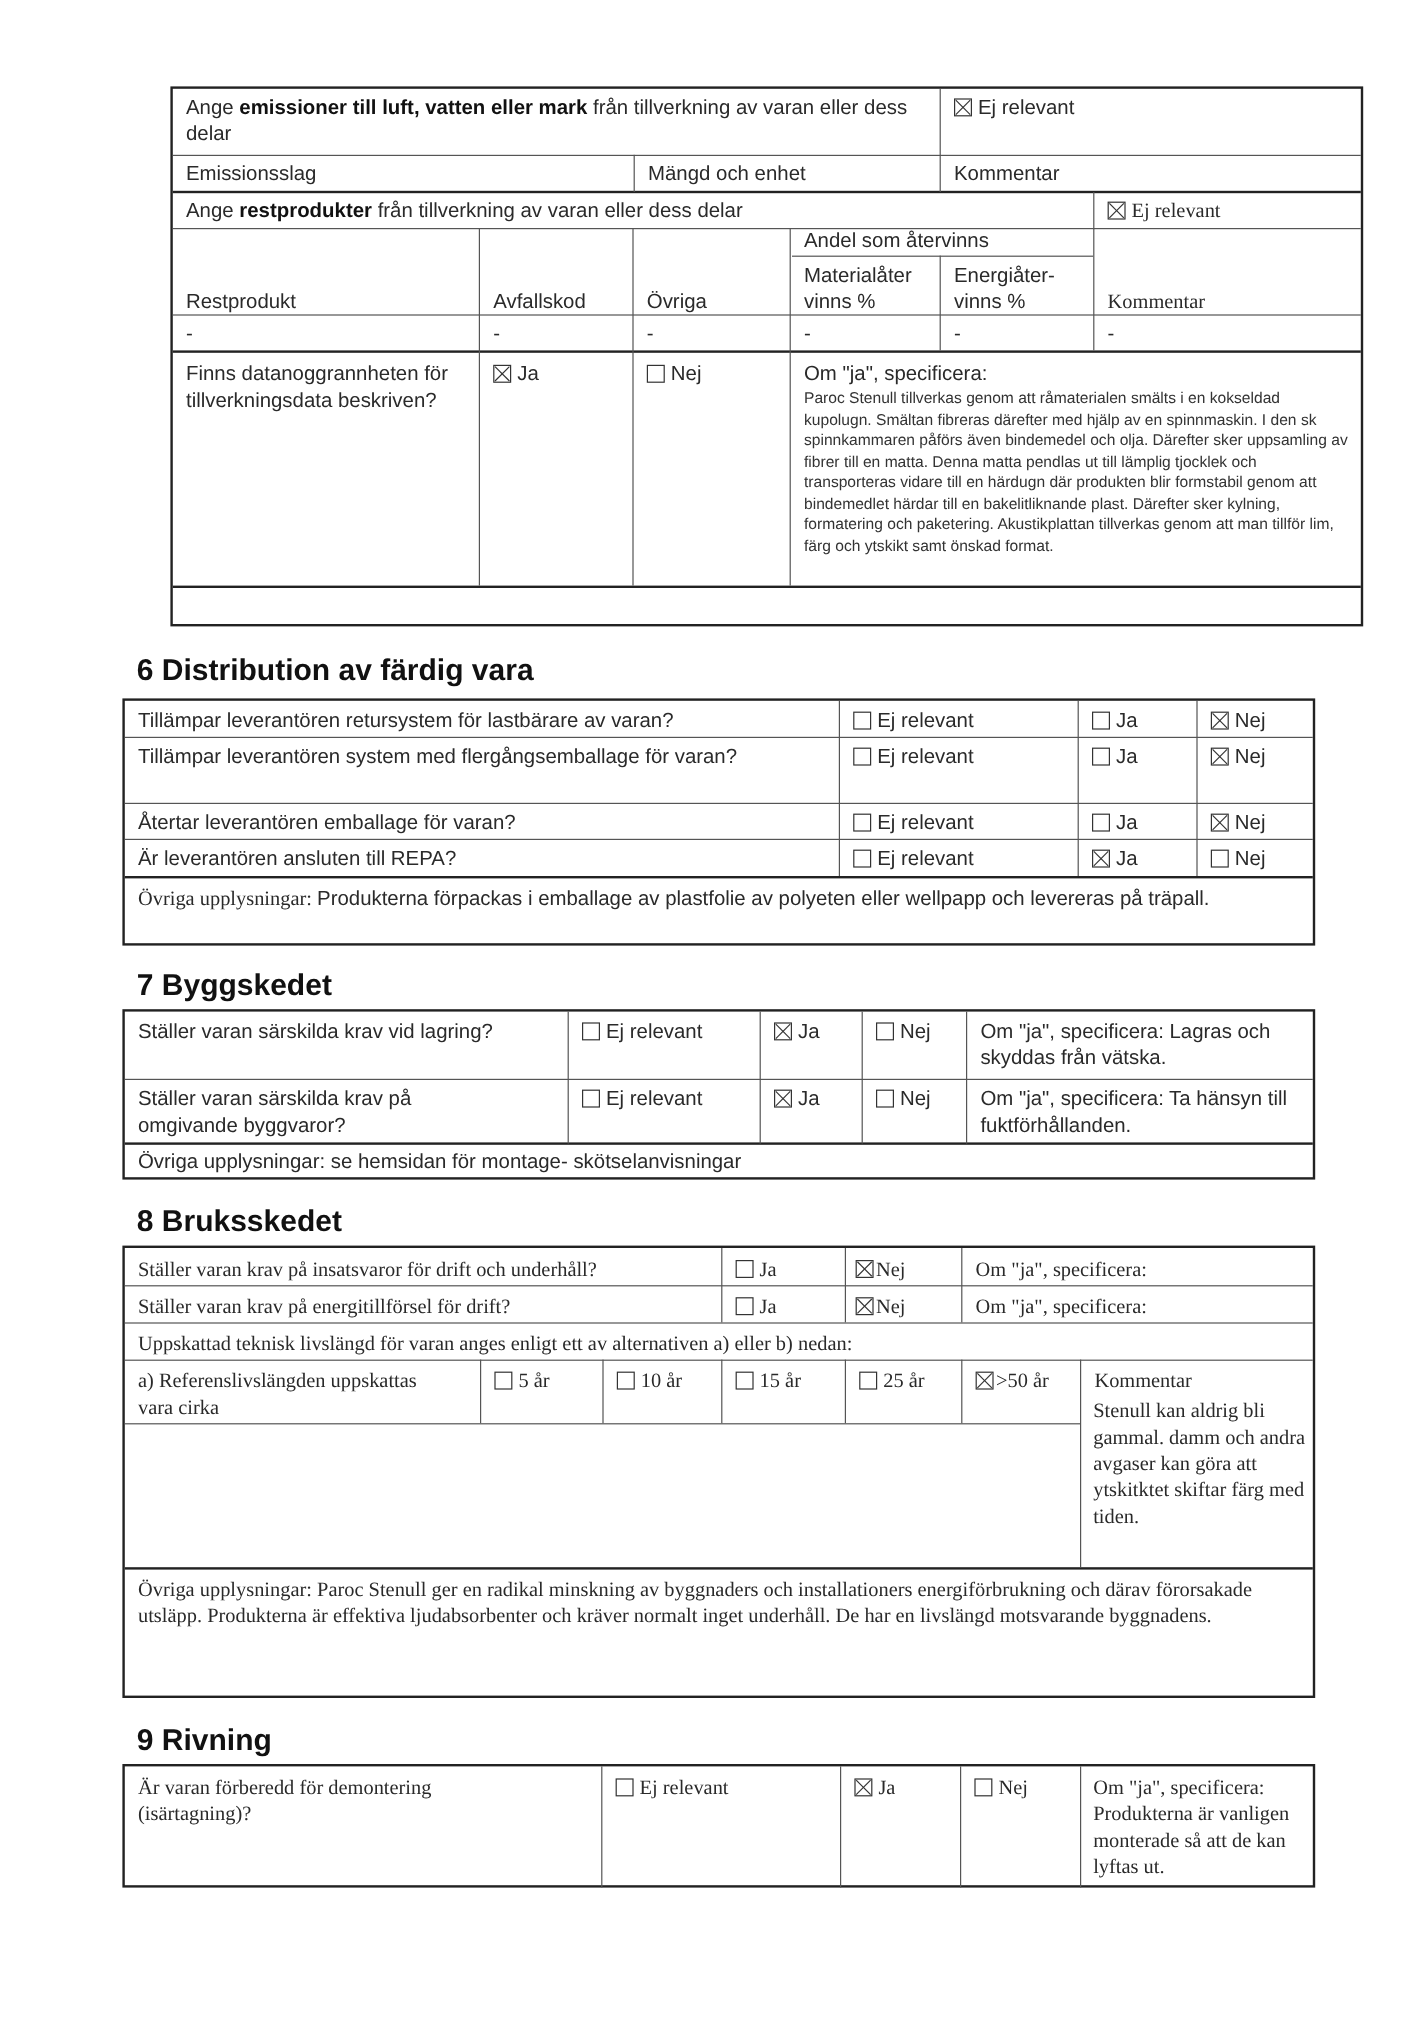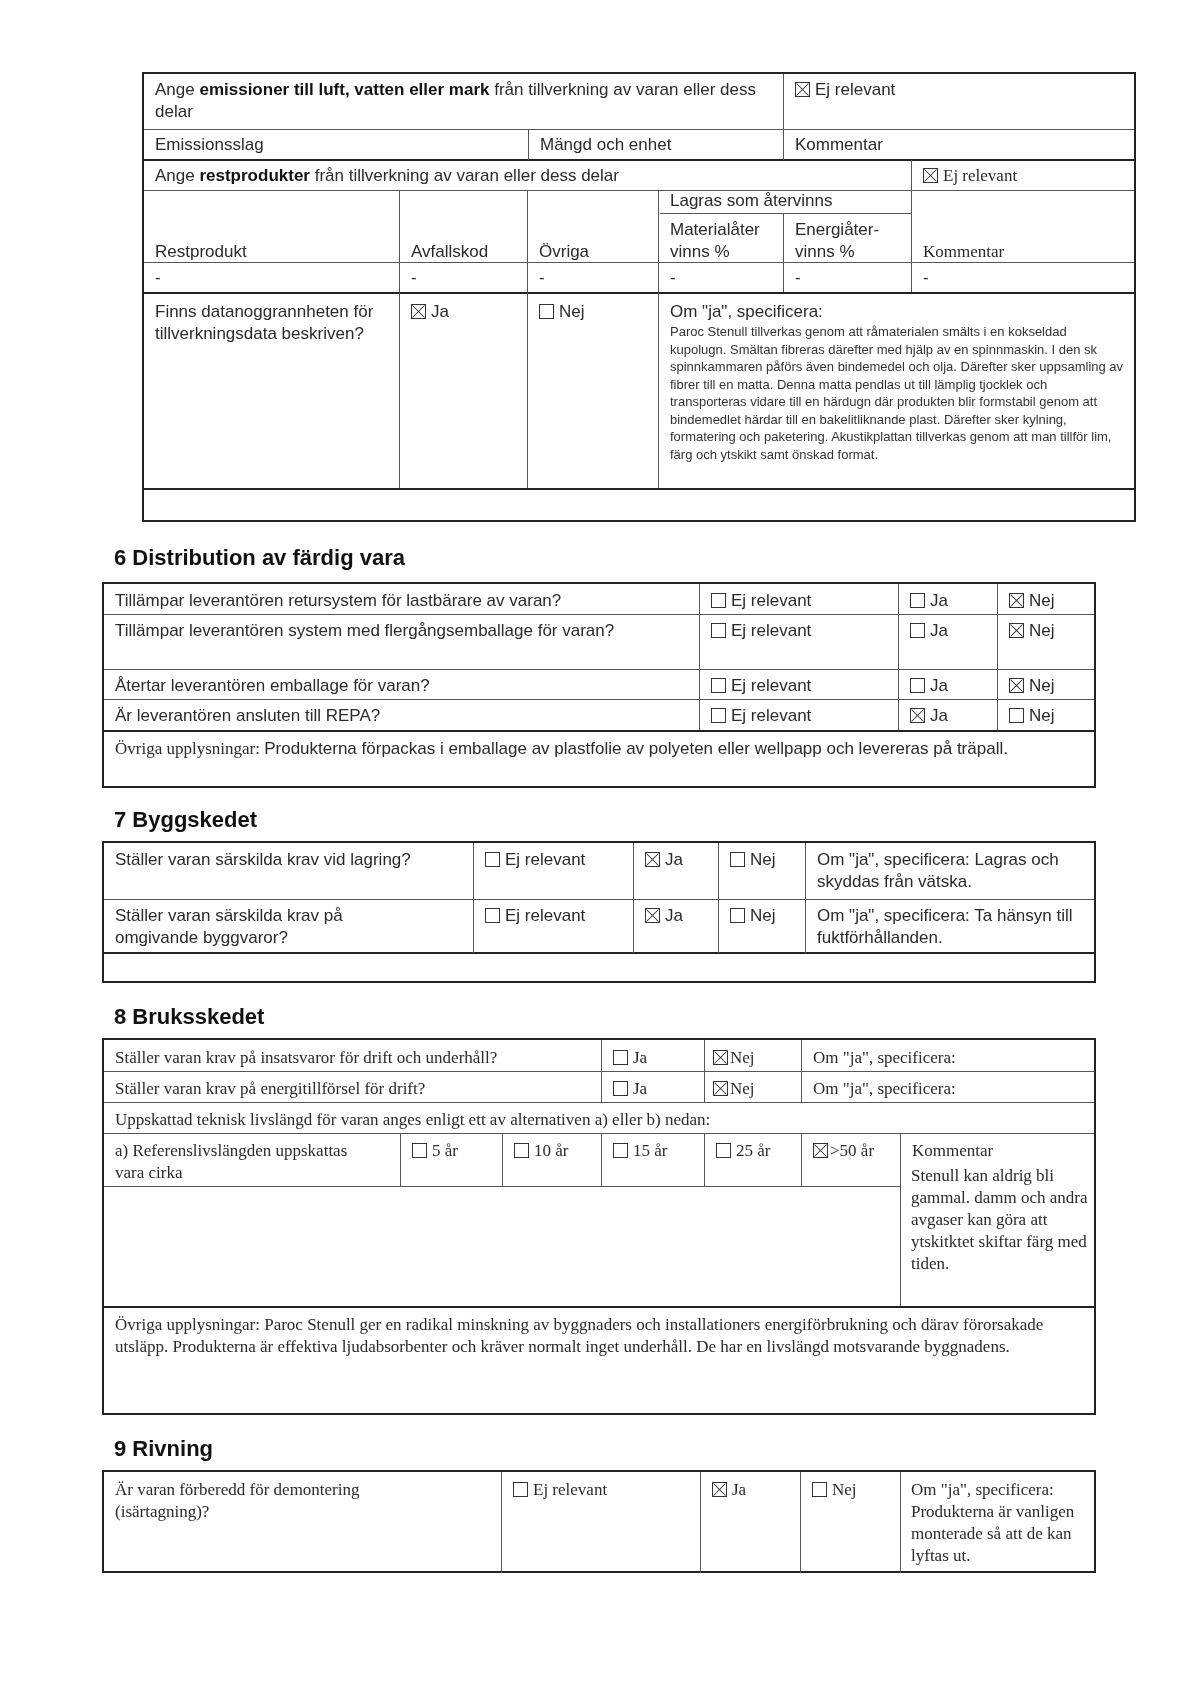--- a/index.html
+++ b/index.html
@@ -5,21 +5,21 @@
   html, body { margin:0; padding:0; background:#ffffff; }
   body { width:1190px; height:1684px; position:relative; overflow:hidden;
          font-family:"Liberation Sans", sans-serif; color:#2a2a2a; }
   .tbl { position:absolute; border:2px solid #222; box-sizing:border-box; }
   .cell { position:absolute; box-sizing:border-box; padding:3px 11px; font-size:17px; line-height:22px; }
   .hl { position:absolute; height:0; border-top:1px solid #555; }
   .hl.thick { border-top:2.5px solid #222; }
   .vl { position:absolute; width:0; border-left:1px solid #555; }
   .serif { font-family:"Liberation Serif", serif; font-size:17px; }
   .small { font-size:13px; line-height:17.5px; }
-  .heading { position:absolute; left:114px; font-size:22px; font-weight:bold; color:#111; font-family:"Liberation Sans", sans-serif; }
+  .heading { position:absolute; left:114px; font-size:25px; font-weight:bold; color:#111; font-family:"Liberation Sans", sans-serif; }
   .cb { display:inline-block; width:15px; height:15px; border:1px solid #333; vertical-align:-2px; margin-right:5px; position:relative; box-sizing:border-box; }
   .cb.x::before, .cb.x::after { content:""; position:absolute; left:-2px; top:6px; width:17px; height:0; border-top:1px solid #333; }
   .cb.x::before { transform:rotate(45deg); }
   .cb.x::after { transform:rotate(-45deg); }
   b { color:#111; }
 </style>
 </head>
 <body>
 
 <div class="tbl" style="left:102px; top:72px; width:994px; height:450px;margin-left:40px;">
@@ -51,21 +51,21 @@
   <div class="cell" style="left:385px; top:57px;">Mängd och enhet</div>
   <div class="cell" style="left:640px; top:57px;">Kommentar</div>
 
   <div class="cell" style="left:0; top:88px; width:760px;">
     <span>Ange </span><b>restprodukter</b><span> från tillverkning av varan eller dess delar</span>
   </div>
   <div class="cell serif" style="left:768px; top:88px; width:220px;">
     <span class="cb x"></span><span>Ej relevant</span>
   </div>
 
-  <div class="cell" style="left:515px; top:116px; width:250px; padding-top:0;">Lagras som återvinns</div>
+  <div class="cell" style="left:515px; top:116px; width:250px; padding-top:0;">Andel som återvinns</div>
   <div class="cell" style="left:0; top:164px;">Restprodukt</div>
   <div class="cell" style="left:256px; top:164px;">Avfallskod</div>
   <div class="cell" style="left:384px; top:164px;">Övriga</div>
   <div class="cell" style="left:515px; top:142px; width:126px; padding-right:4px;">Materialåter vinns %</div>
   <div class="cell" style="left:640px; top:142px; width:110px;">Energiåter- vinns %</div>
   <div class="cell serif" style="left:768px; top:164px;">Kommentar</div>
 
   <div class="cell" style="left:0; top:190px;">-</div>
   <div class="cell" style="left:256px; top:190px;">-</div>
   <div class="cell" style="left:384px; top:190px;">-</div>
@@ -142,20 +142,21 @@
     <div class="cell" style="left:615px; top:3px;"><span class="cb"></span><span>Nej</span></div>
     <div class="cell" style="left:702px; top:3px; width:288px;">Om "ja", specificera: Lagras och skyddas från vätska.</div>
   </div>
   <div>
     <div class="cell" style="left:0; top:59px; width:330px;">Ställer varan särskilda krav på omgivande byggvaror?</div>
     <div class="cell" style="left:370px; top:59px;"><span class="cb"></span><span>Ej relevant</span></div>
     <div class="cell" style="left:530px; top:59px;"><span class="cb x"></span><span>Ja</span></div>
     <div class="cell" style="left:615px; top:59px;"><span class="cb"></span><span>Nej</span></div>
     <div class="cell" style="left:702px; top:59px; width:288px;">Om "ja", specificera: Ta hänsyn till fuktförhållanden.</div>
   </div>
+  <div class="cell" style="left:0; top:111px;">Övriga upplysningar: se hemsidan för montage- skötselanvisningar</div>
 </div>
 
 <div class="heading" style="top:1004px;">8 Bruksskedet</div>
 <div class="tbl serif" style="left:102px; top:1038px; width:994px; height:377px;">
   <div class="hl" style="left:0; top:31px; width:990px;"></div>
   <div class="hl" style="left:0; top:62px; width:990px;"></div>
   <div class="hl" style="left:0; top:93px; width:990px;"></div>
   <div class="hl" style="left:0; top:146px; width:796px;"></div>
   <div class="hl thick" style="left:0; top:266px; width:990px;"></div>
 

